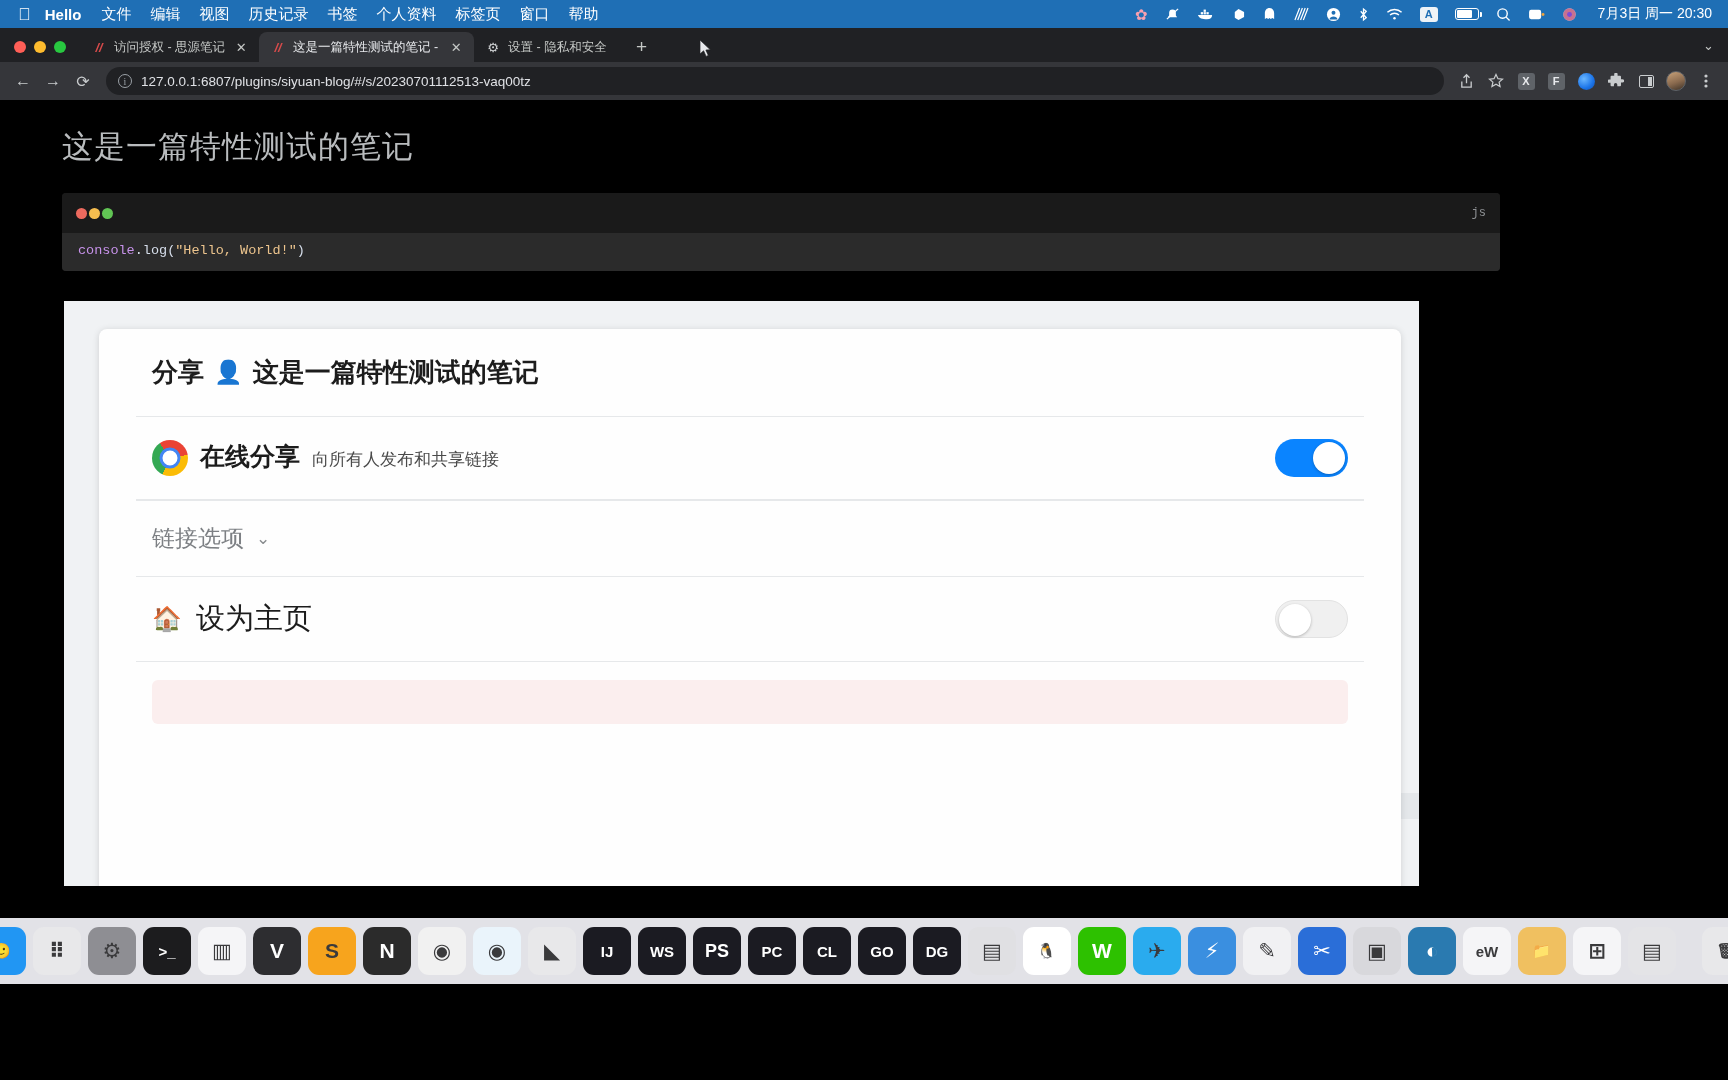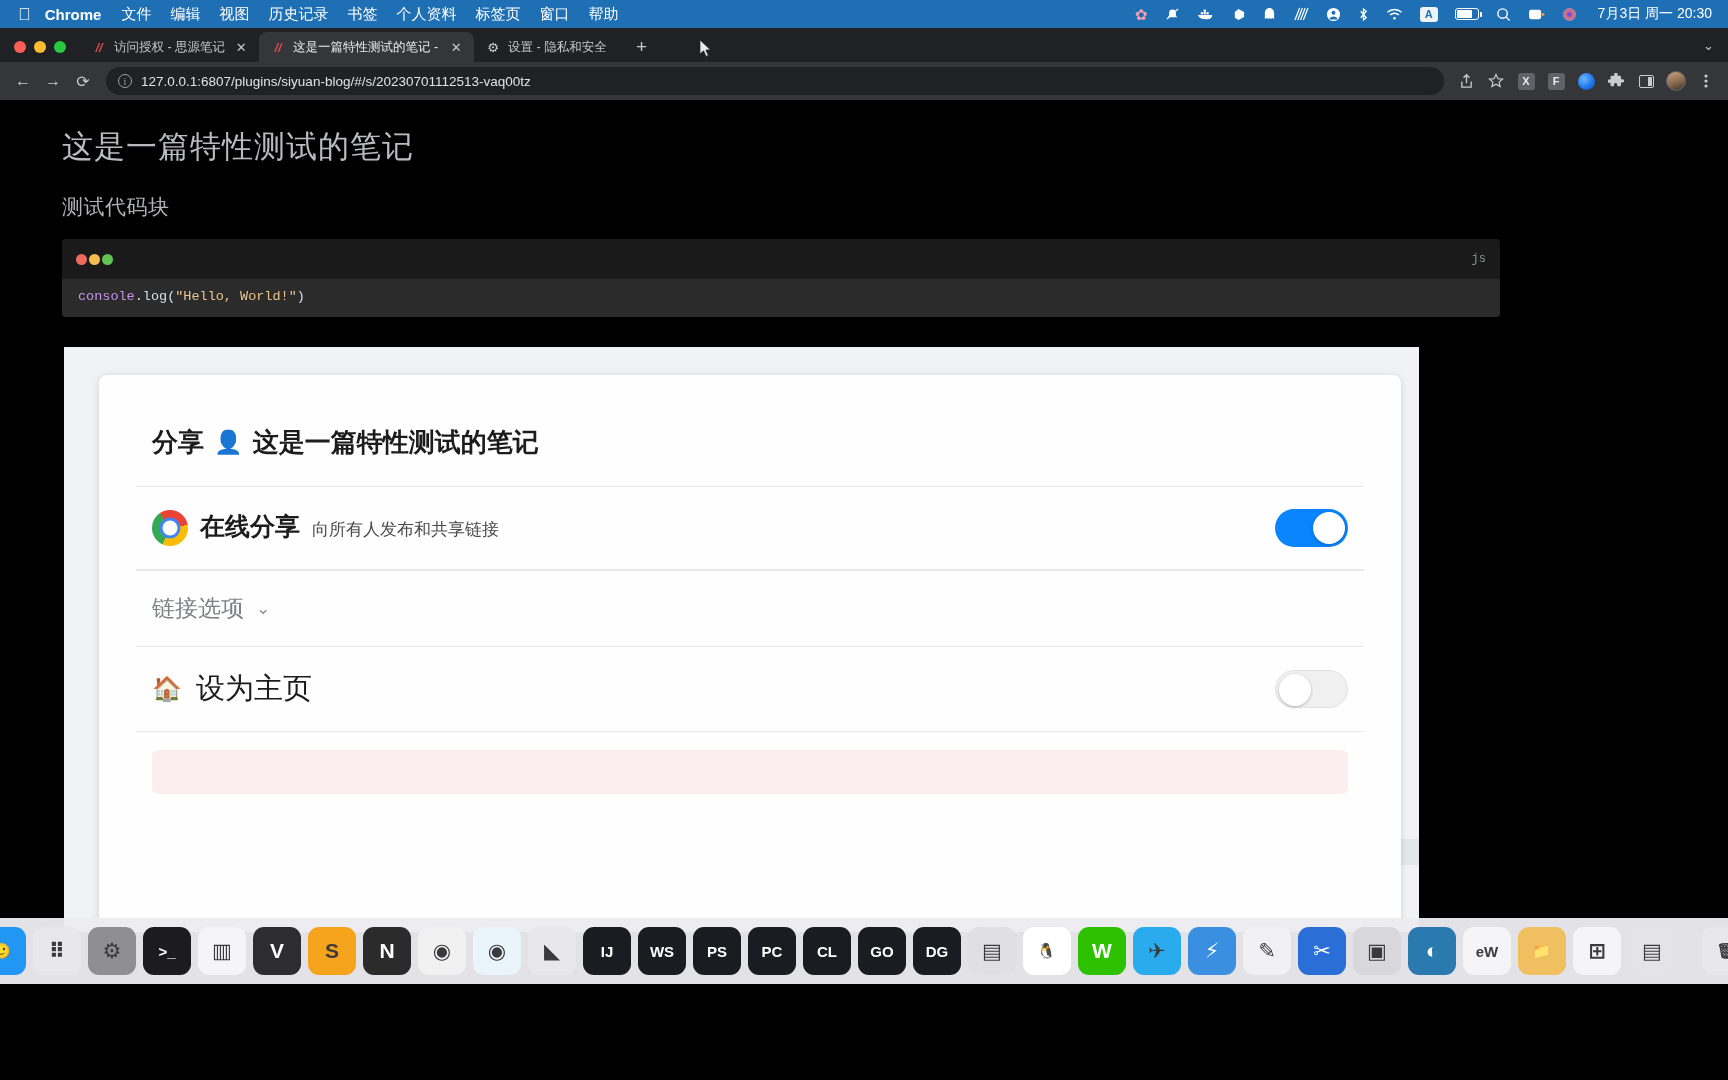--- a/index.html
+++ b/index.html
@@ -163,21 +163,21 @@
   }
   .shot-inner {
     position: absolute; left: 35px; top: 28px; right: 18px; bottom: -40px;
     background: #fefefe; border-radius: 8px;
     box-shadow: 0 1px 7px rgba(0,0,0,.14);
     padding: 0 37px;
     overflow: hidden;
   }
   .sh-title {
     display: flex; align-items: center; gap: 10px;
-    padding: 50px 0 26px 16px; font-size: 26px; font-weight: bold; color: #1c1c1c;
+    padding: 26px 0 26px 16px; font-size: 26px; font-weight: bold; color: #1c1c1c;
   }
   .sh-title .person-ico { font-size: 23px; line-height: 1; }
   .sh-sep { height: 1px; background: #e6e8ea; }
 
   .sh-row {
     display: flex; align-items: center; padding: 22px 16px; gap: 0;
   }
   .sh-row .row-left { display: flex; align-items: baseline; gap: 12px; flex: 1; }
   .chrome-logo {
     width: 36px; height: 36px; border-radius: 50%;
@@ -258,21 +258,21 @@
     font-size: 21px; color: #fff; font-weight: bold;
     position: relative; overflow: hidden;
   }
   .dock-sep { width: 1px; height: 44px; background: #bdbfc4; margin: 0 6px; }
 </style>
 </head>
 <body>
 
 <div class="menubar">
   <span class="mb-apple"></span>
-  <span class="mb-app">Chrome</span>
+  <span class="mb-app">Hello</span>
   <span class="mb-item">文件</span>
   <span class="mb-item">编辑</span>
   <span class="mb-item">视图</span>
   <span class="mb-item">历史记录</span>
   <span class="mb-item">书签</span>
   <span class="mb-item">个人资料</span>
   <span class="mb-item">标签页</span>
   <span class="mb-item">窗口</span>
   <span class="mb-item">帮助</span>
 
@@ -438,21 +438,20 @@
           </svg>
       </span>
     </div>
   </div>
 
   <div class="page">
     <div class="content">
 
       <h1 class="note-title">这是一篇特性测试的笔记</h1>
 
-      <h2 class="note-h2">测试代码块</h2>
 
       <div class="codeblock">
         <div class="cb-header">
           <span class="cb-dot r"></span>
           <span class="cb-dot y"></span>
           <span class="cb-dot g"></span>
           <span class="cb-lang">js</span>
         </div>
         <div class="cb-body">
           <span class="tok-obj">console</span><span class="tok-punc">.</span><span class="tok-fn">log</span><span class="tok-punc">(</span><span class="tok-str">"Hello, World!"</span><span class="tok-punc">)</span>
@@ -516,21 +515,21 @@
         <span class="dock-app" style="background: rgb(28, 28, 30); color: rgb(255, 255, 255); font-size: 15px;">&gt;_</span>
         <span class="dock-app" style="background: rgb(245, 245, 247); color: rgb(58, 58, 60); font-size: 21px;">▥</span>
         <span class="dock-app" style="background: rgb(45, 45, 48); color: rgb(255, 255, 255); font-size: 21px;">V</span>
         <span class="dock-app" style="background: rgb(247, 164, 29); color: rgb(58, 58, 60); font-size: 21px;">S</span>
         <span class="dock-app" style="background: rgb(43, 43, 43); color: rgb(255, 255, 255); font-size: 21px;">N</span>
         <span class="dock-app" style="background: rgb(241, 241, 241); color: rgb(58, 58, 60); font-size: 21px;">◉</span>
         <span class="dock-app" style="background: rgb(234, 244, 251); color: rgb(58, 58, 60); font-size: 21px;">◉</span>
         <span class="dock-app" style="background: rgb(232, 232, 234); color: rgb(58, 58, 60); font-size: 21px;">◣</span>
         <span class="dock-app" style="background: rgb(27, 27, 34); color: rgb(255, 255, 255); font-size: 15px;">IJ</span>
         <span class="dock-app" style="background: rgb(27, 27, 34); color: rgb(255, 255, 255); font-size: 15px;">WS</span>
-        <span class="dock-app" style="background: rgb(27, 27, 34); color: rgb(255, 255, 255); font-size: 15px;">PS</span>
+        <span class="dock-app" style="background: rgb(27, 27, 34); color: rgb(255, 255, 255); font-size: 18px;">PS</span>
         <span class="dock-app" style="background: rgb(27, 27, 34); color: rgb(255, 255, 255); font-size: 15px;">PC</span>
         <span class="dock-app" style="background: rgb(27, 27, 34); color: rgb(255, 255, 255); font-size: 15px;">CL</span>
         <span class="dock-app" style="background: rgb(27, 27, 34); color: rgb(255, 255, 255); font-size: 15px;">GO</span>
         <span class="dock-app" style="background: rgb(27, 27, 34); color: rgb(255, 255, 255); font-size: 15px;">DG</span>
         <span class="dock-app" style="background: rgb(224, 224, 227); color: rgb(58, 58, 60); font-size: 21px;">▤</span>
         <span class="dock-app" style="background: rgb(255, 255, 255); color: rgb(58, 58, 60); font-size: 15px;">🐧</span>
         <span class="dock-app" style="background: rgb(45, 193, 0); color: rgb(255, 255, 255); font-size: 21px;">W</span>
         <span class="dock-app" style="background: rgb(42, 171, 238); color: rgb(58, 58, 60); font-size: 21px;">✈</span>
         <span class="dock-app" style="background: rgb(58, 143, 224); color: rgb(255, 255, 255); font-size: 21px;">⚡</span>
         <span class="dock-app" style="background: rgb(241, 241, 243); color: rgb(58, 58, 60); font-size: 21px;">✎</span>

